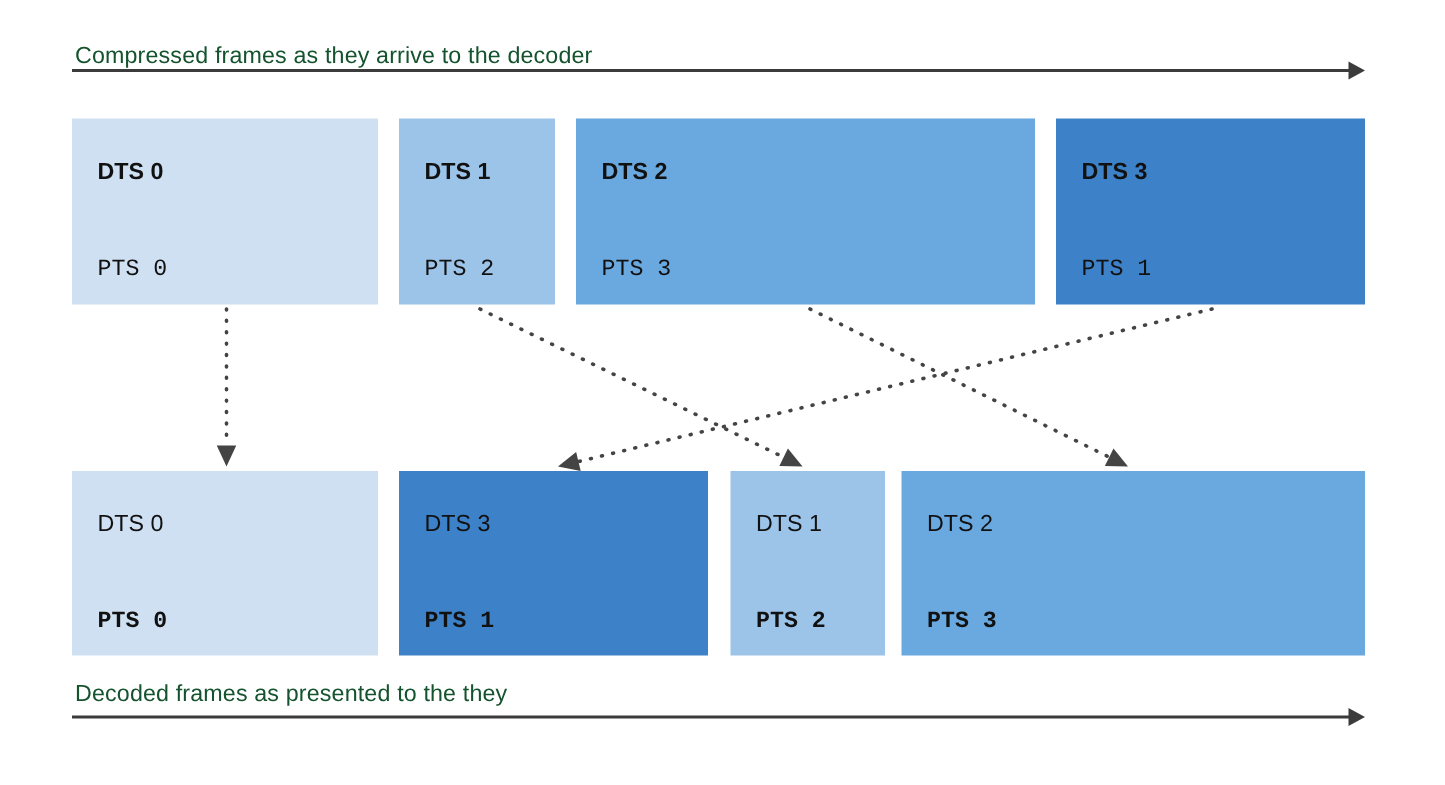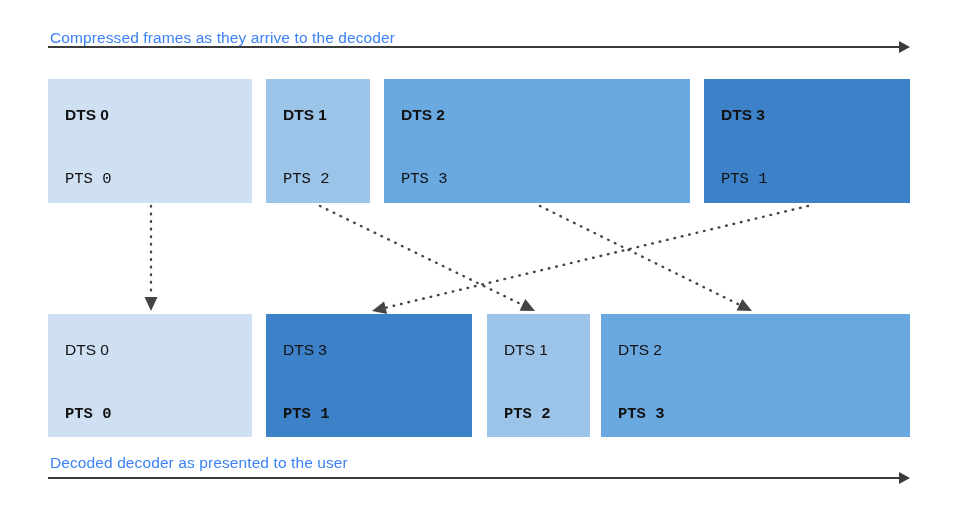--- a/index.html
+++ b/index.html
@@ -21,21 +21,21 @@
     left: 0; top: 0;
     width: 963px;
     height: 523px;
   }
 
   
   .timeline-caption {
     position: absolute;
     font-size: 15.5px;
     line-height: 1;
-    color: #3b82f6;
+    color: #14532d;
     white-space: nowrap;
     letter-spacing: 0.1px;
   }
   .axis-arrow {
     position: absolute;
     height: 12px;
   }
   .axis-arrow .axis-line {
     position: absolute;
     left: 0;
@@ -142,20 +142,20 @@
       <div class="frame-box" style="left: 487px; top: 314px; width: 103px; height: 123px; background: rgb(156, 195, 232);">
         <div class="dts-label">DTS 1</div>
         <div class="pts-label emph">PTS 2</div>
       </div>
       <div class="frame-box" style="left: 601px; top: 314px; width: 309px; height: 123px; background: rgb(106, 168, 224);">
         <div class="dts-label">DTS 2</div>
         <div class="pts-label emph">PTS 3</div>
       </div>
     </div>
 
-  <div class="timeline-caption" id="bottom-caption" style="left: 50px; top: 455px;">Decoded decoder as presented to the user</div>
+  <div class="timeline-caption" id="bottom-caption" style="left: 50px; top: 455px;">Decoded frames as presented to the they</div>
 
   <div class="axis-arrow" id="bottom-axis" style="left: 48px; top: 472px; width: 862px;">
     <div class="axis-line" style="width: 852px;"></div>
     <div class="axis-head" style="left: 851px;"></div>
   </div>
 
 </div>
 
 </body></html>

